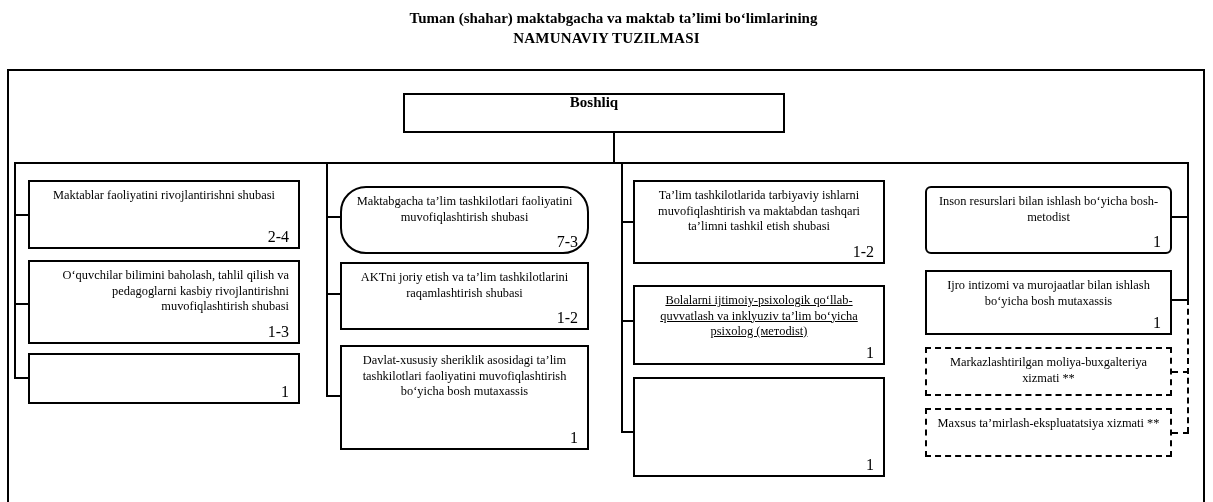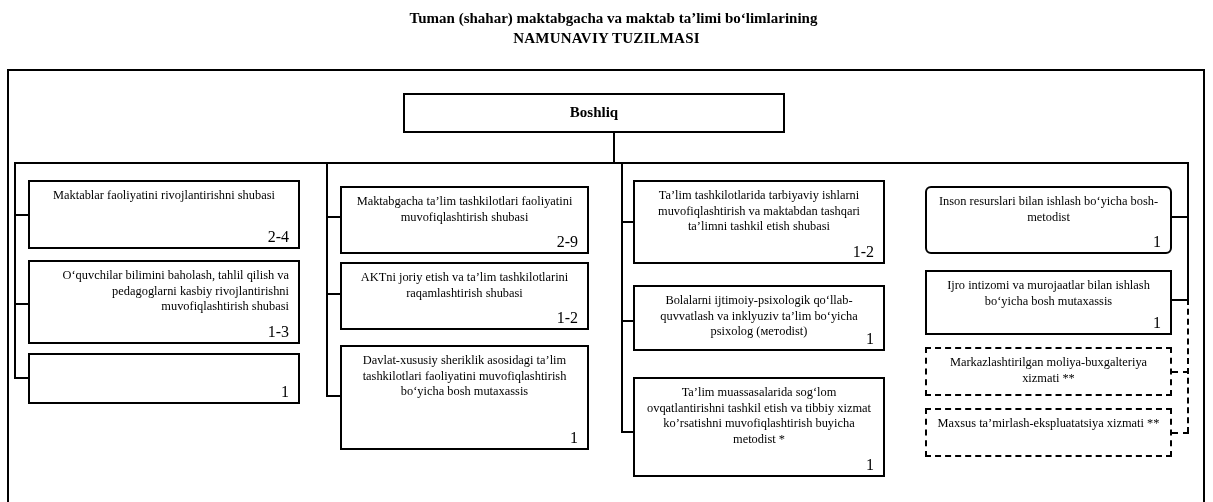--- a/index.html
+++ b/index.html
@@ -32,21 +32,21 @@
   }
   .box.dashed{border:2px dashed #000;}
   .box .txt{
     display:block;padding:6px 9px 0 9px;
   }
   .box .cnt{
     position:absolute;right:9px;bottom:3px;font-size:16px;line-height:14px;
   }
   .box.head{
     font-weight:bold;font-size:15px;
-    display:flex;align-items:center;justify-content:center;
+    display:flex;align-items:flex-start;justify-content:center;
   }
 
   
   .ln{position:absolute;background:#000;}
   .vline{width:2px;}
   .hline{height:2px;}
   .ln.dash-v{
     width:0;background:transparent;
     border-left:2px dashed #000;
   }
@@ -104,47 +104,46 @@
 
   <div class="box" style="left:28px;top:260px;width:272px;height:84px;text-align:right;">
     <span class="txt">O‘quvchilar bilimini baholash, tahlil qilish va pedagoglarni kasbiy rivojlantirishni muvofiqlashtirish shubasi</span>
     <span class="cnt">1-3</span>
   </div>
 
   <div class="box" style="left:28px;top:353px;width:272px;height:51px;">
     <span class="cnt">1</span>
   </div>
 
-  <div class="box" style="left:340px;top:186px;width:249px;height:68px;">
+  <div class="box" style="left:340px;top:186px;width:249px;height:68px;border-radius:26px;">
     <span class="txt">Maktabgacha ta’lim tashkilotlari faoliyatini muvofiqlashtirish shubasi</span>
-    <span class="cnt">2-9</span>
+    <span class="cnt">7-3</span>
   </div>
 
   <div class="box" style="left:340px;top:262px;width:249px;height:68px;">
     <span class="txt">AKTni joriy etish va ta’lim tashkilotlarini raqamlashtirish shubasi</span>
     <span class="cnt">1-2</span>
   </div>
 
   <div class="box" style="left:340px;top:345px;width:249px;height:105px;">
     <span class="txt">Davlat-xususiy sheriklik asosidagi ta’lim tashkilotlari faoliyatini muvofiqlashtirish bo‘yicha bosh mutaxassis</span>
     <span class="cnt">1</span>
   </div>
 
   <div class="box" style="left:633px;top:180px;width:252px;height:84px;">
     <span class="txt">Ta’lim tashkilotlarida tarbiyaviy ishlarni muvofiqlashtirish va maktabdan tashqari ta’limni tashkil etish shubasi</span>
     <span class="cnt">1-2</span>
   </div>
 
-  <div class="box" style="left:633px;top:285px;width:252px;height:66px;">
+  <div class="box" style="left:633px;top:285px;width:252px;height:80px;text-decoration:underline;">
     <span class="txt">Bolalarni ijtimoiy-psixologik qo‘llab-quvvatlash va inklyuziv ta’lim bo‘yicha psixolog (метodist)</span>
     <span class="cnt">1</span>
   </div>
 
   <div class="box" style="left:633px;top:377px;width:252px;height:100px;">
-    <span class="txt">Ta’lim muassasalarida sog‘lom ovqatlantirishni tashkil etish va tibbiy xizmat ko’rsatishni muvofiqlashtirish buyicha metodist *</span>
     <span class="cnt">1</span>
   </div>
 
   <div class="box" style="left:925px;top:186px;width:247px;height:68px;border-radius:6px;">
     <span class="txt">Inson resurslari bilan ishlash bo‘yicha bosh-metodist</span>
     <span class="cnt">1</span>
   </div>
 
   <div class="box" style="left:925px;top:270px;width:247px;height:65px;">
     <span class="txt">Ijro intizomi va murojaatlar bilan ishlash bo‘yicha bosh mutaxassis</span>

